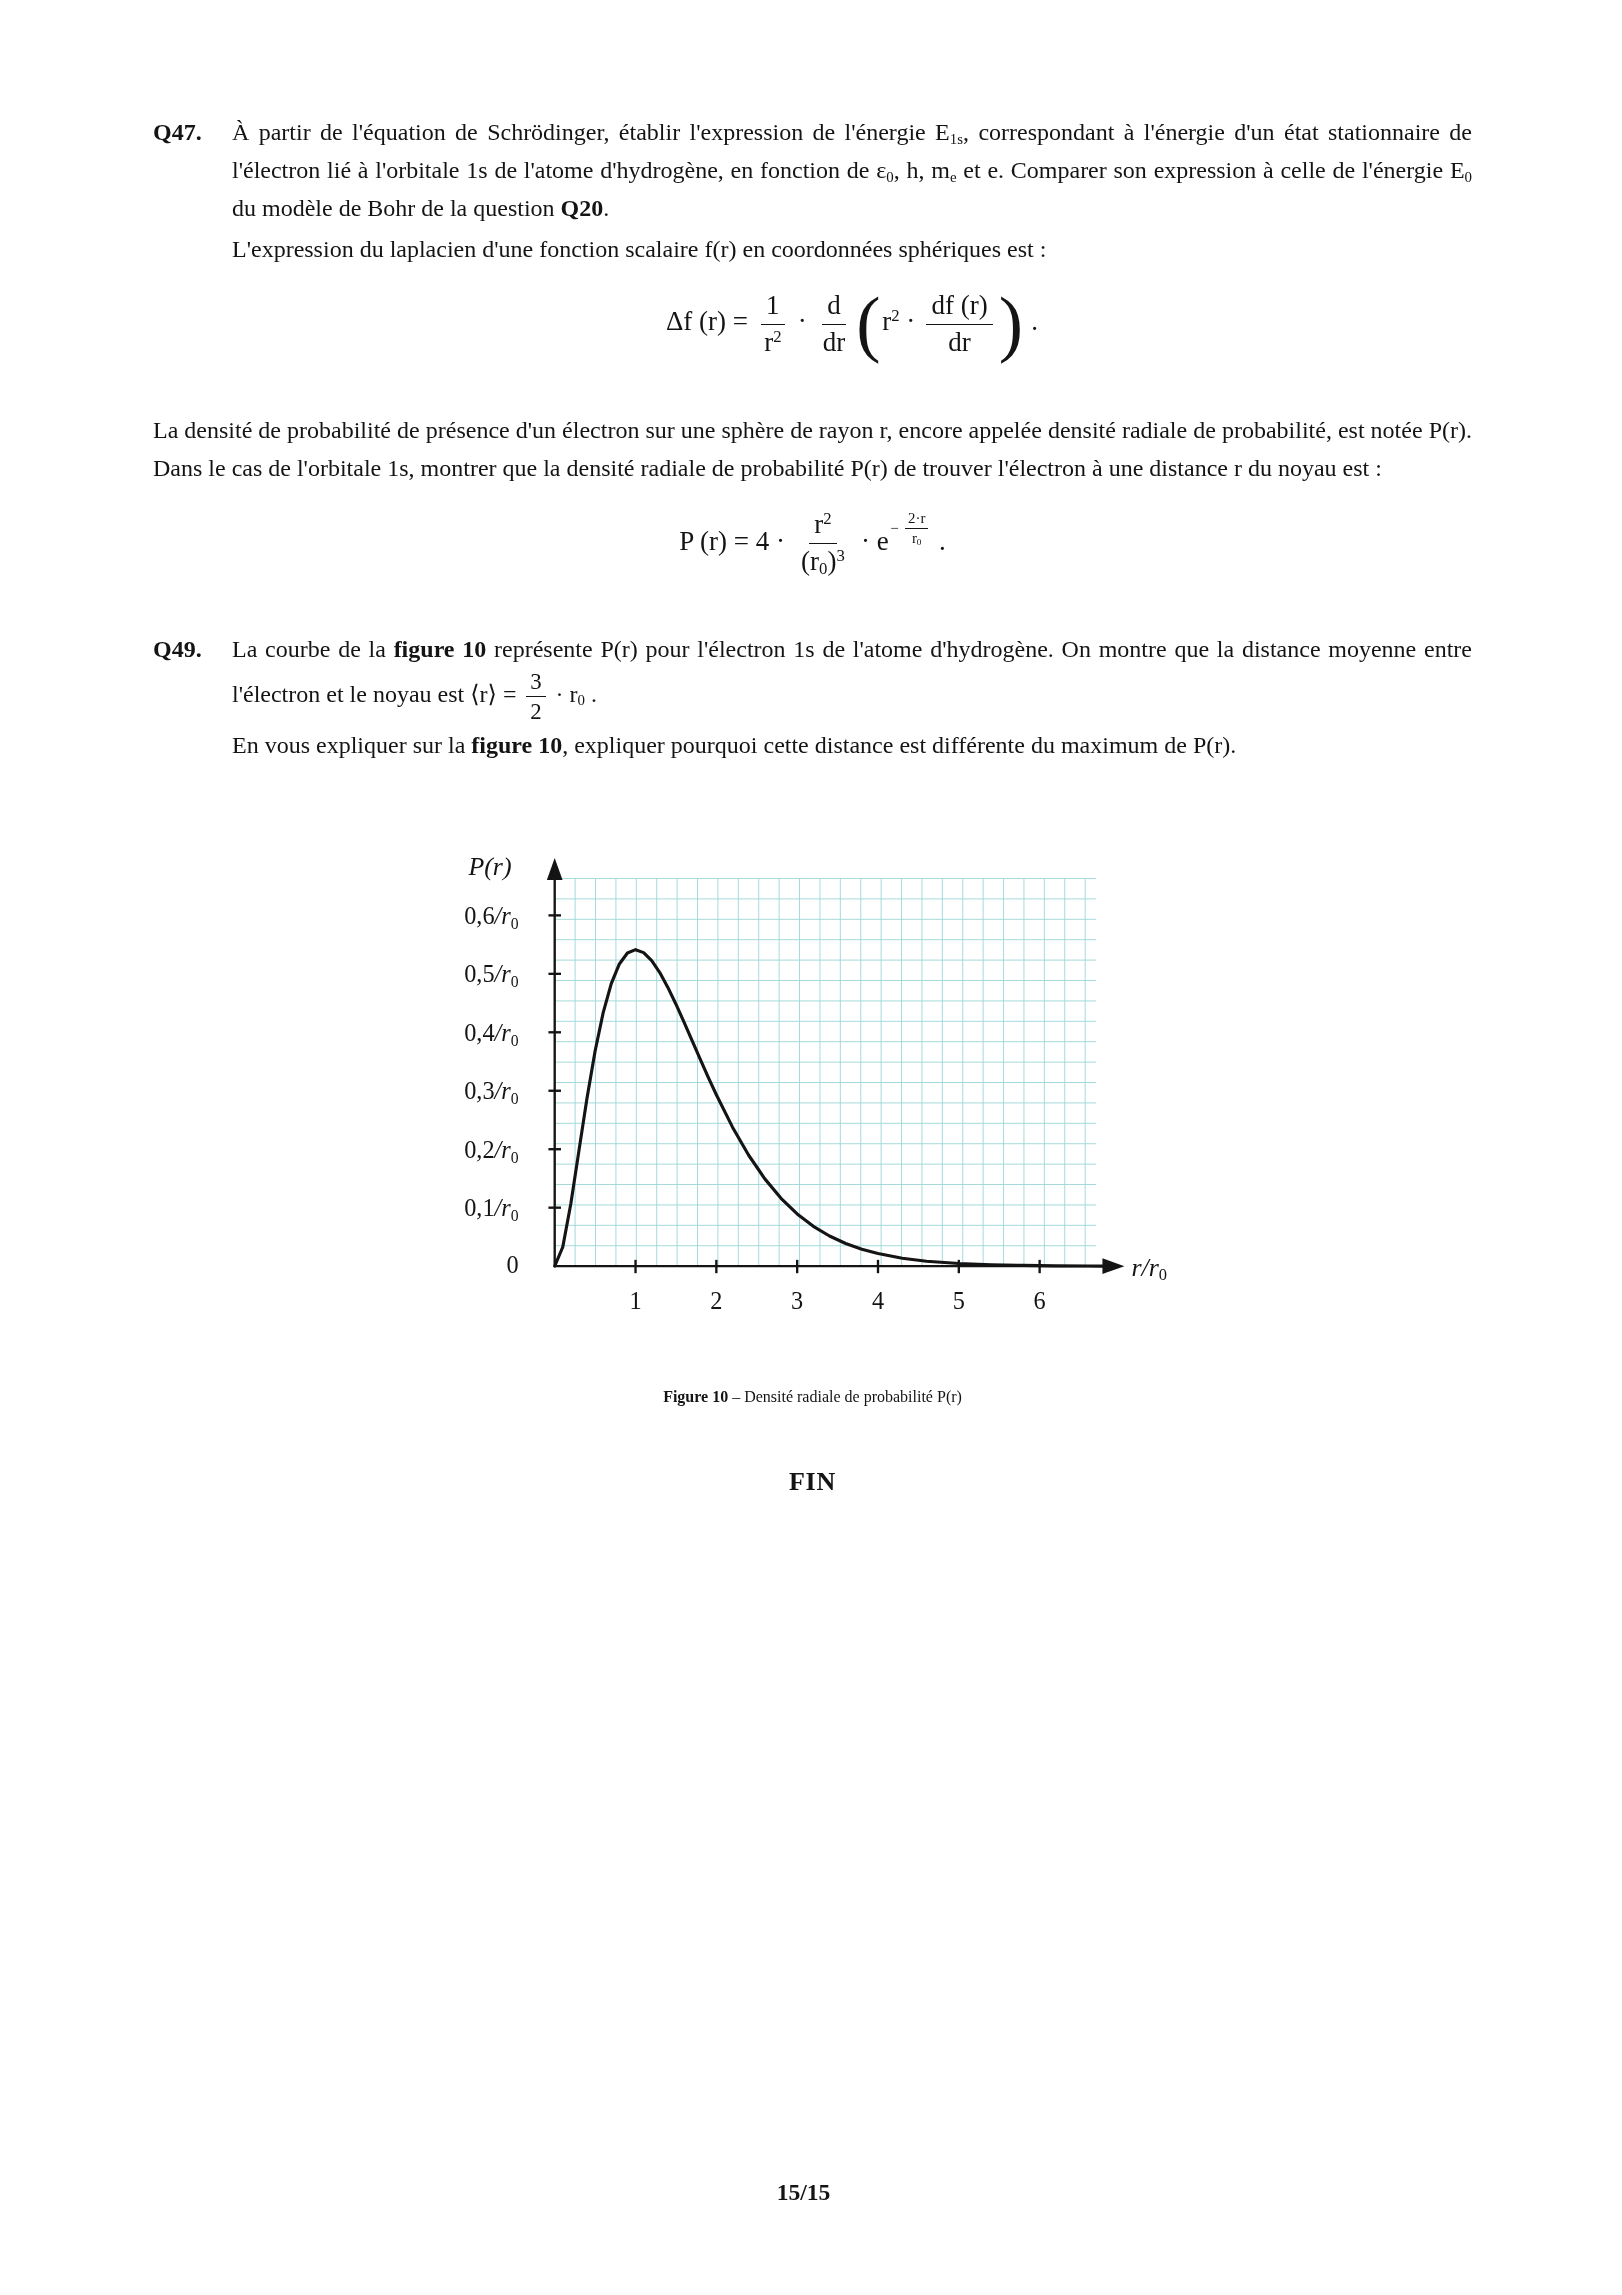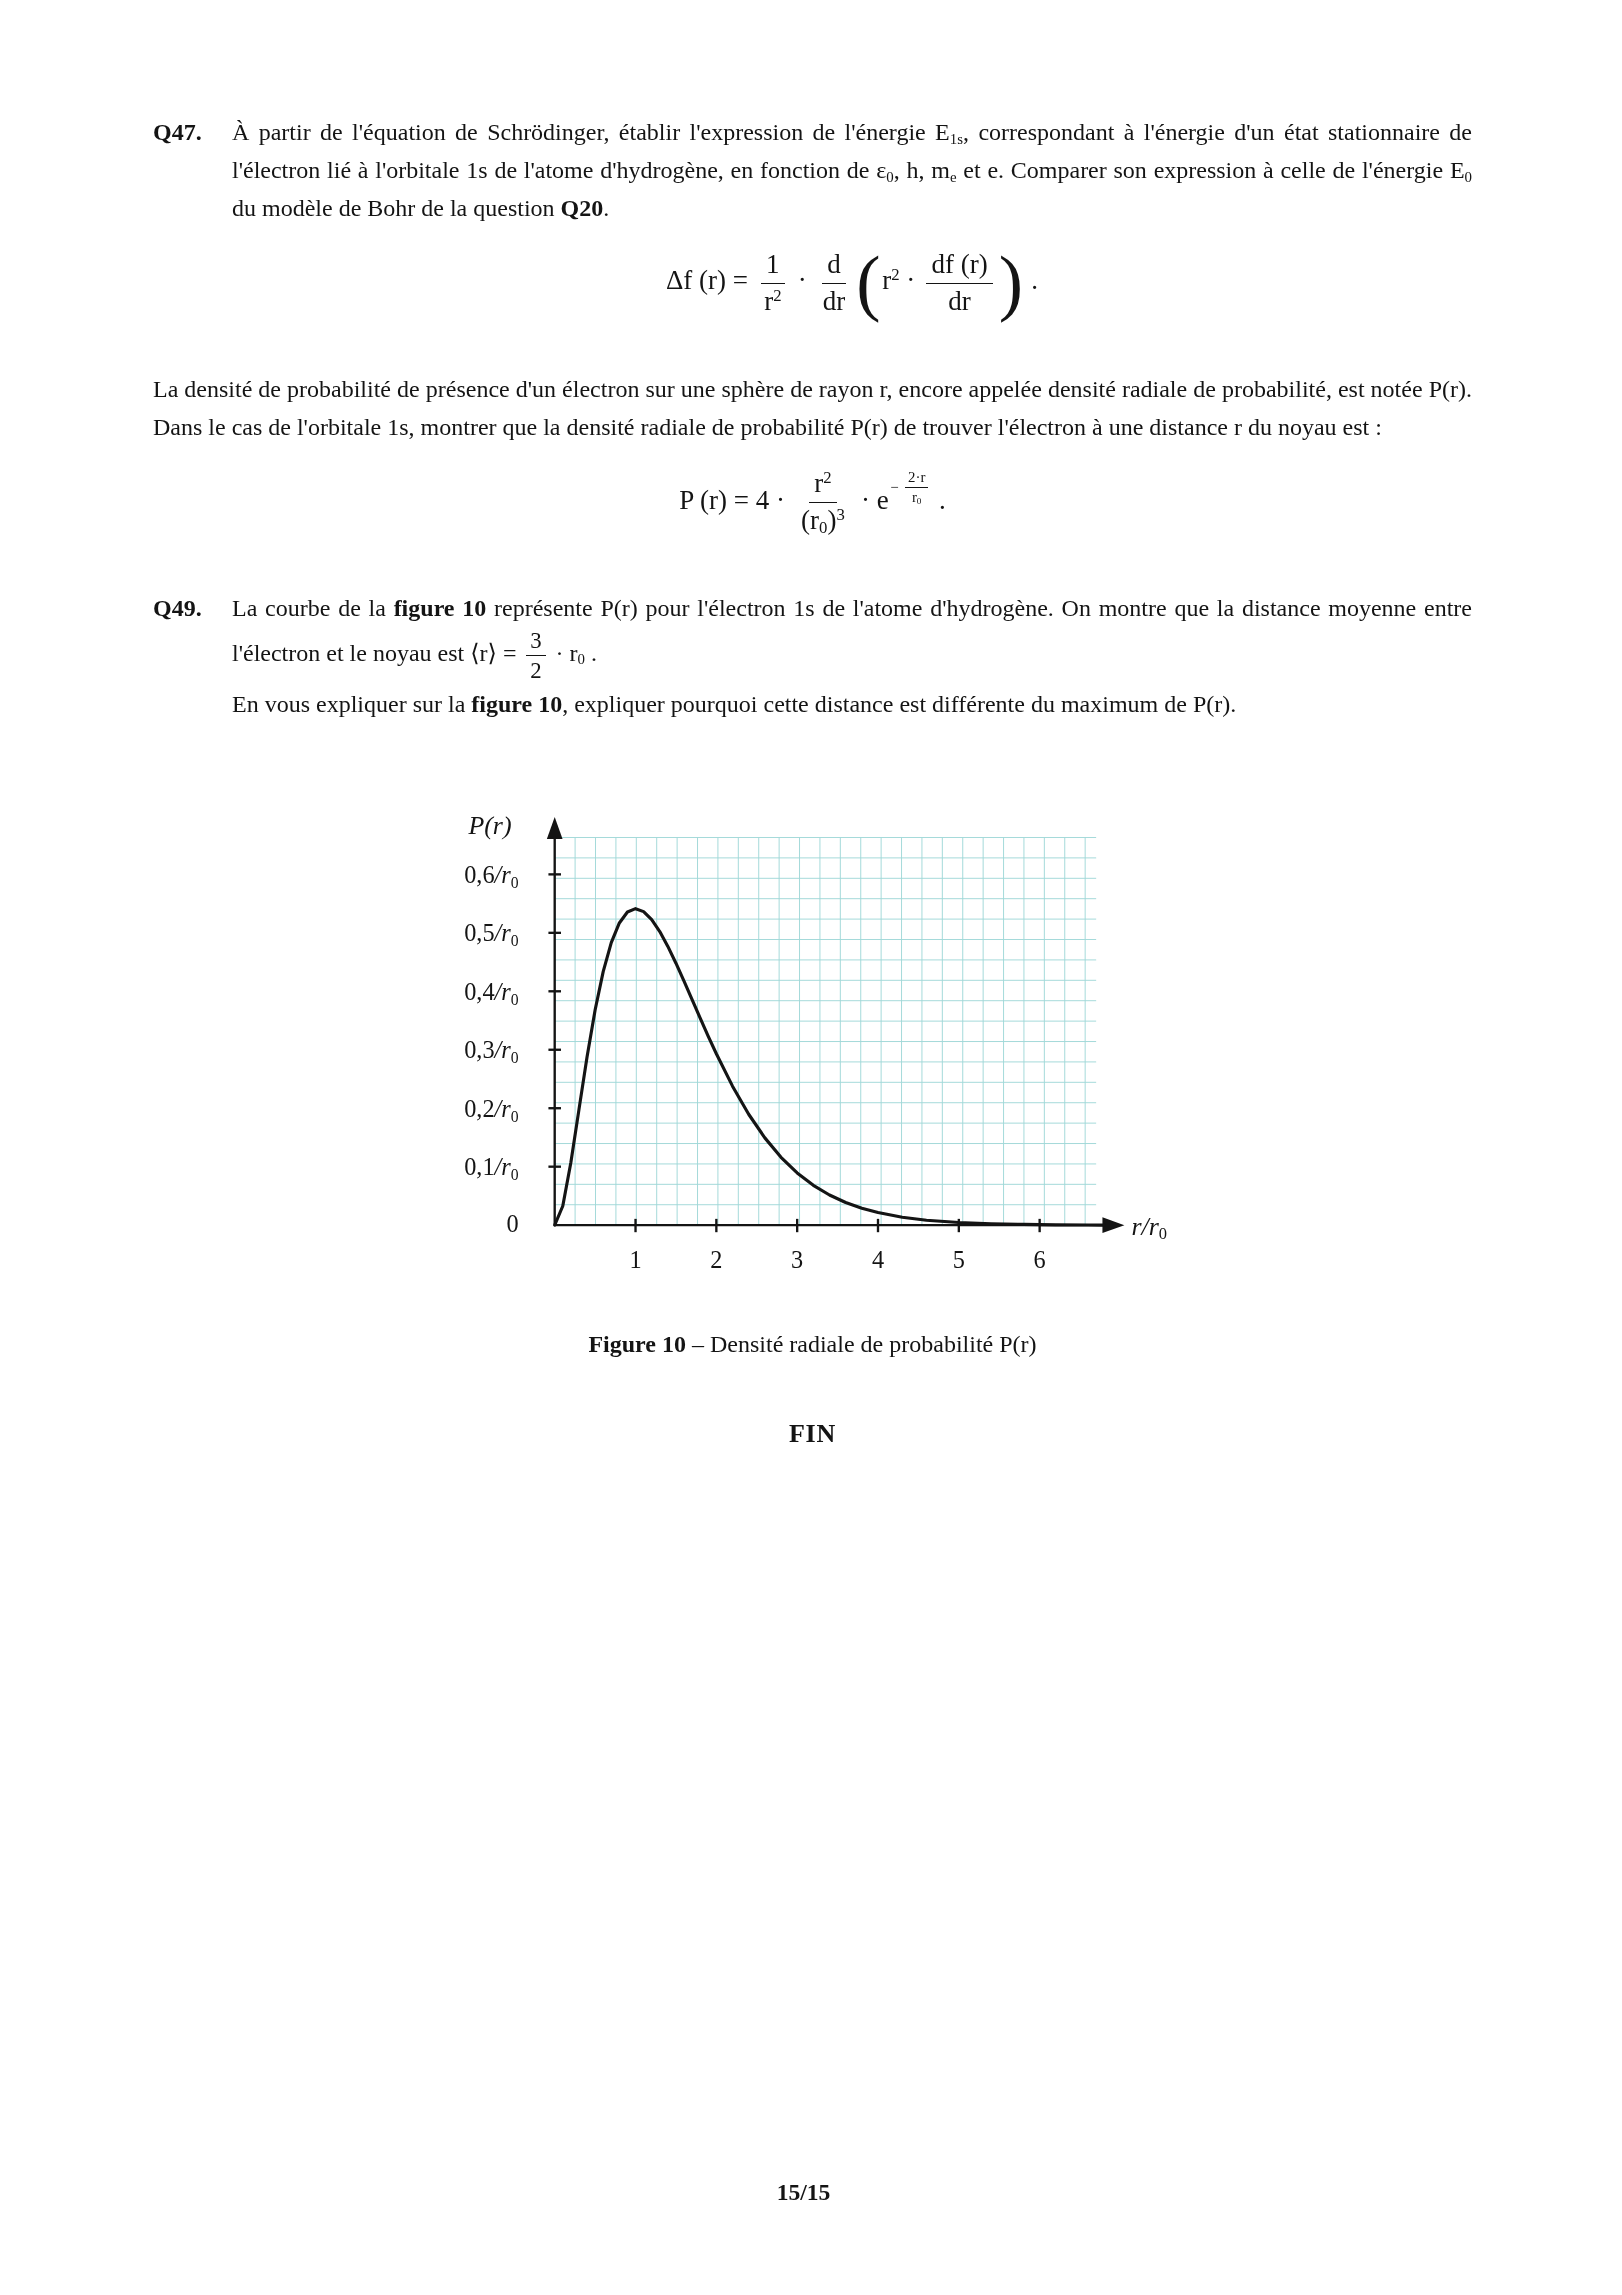--- a/index.html
+++ b/index.html
@@ -24,33 +24,34 @@
   .para .frac{font-size:0.95em;}
   .para .frac .num{padding:0 3.9px 1.6px 3.9px;}
   .para .frac .den{padding:1.6px 3.9px 0 3.9px;}
   .bigparen{display:inline-block;vertical-align:middle;font-size:2.7em;font-weight:300;line-height:0;transform:scaleY(1.02);margin:0 1.6px;}
   .expgrp{display:inline-flex;align-items:center;vertical-align:1.15em;font-size:0.55em;margin-left:1.6px;}
   .expgrp > span:first-child{margin-right:2.4px;}
   .expgrp .frac .num{border-bottom-width:1.2px;padding:0 3.1px 1.6px 3.1px;}
   .expgrp .frac .den{padding:1.6px 3.1px 0 3.1px;}
   .figure{margin:43px 0 0 284px;}
   .figure svg{display:block;}
-  .caption{text-align:center;font-size:24px;margin-top:47px;}
+  .caption{text-align:center;font-size:16px;margin-top:63px;}
   .fin{text-align:center;font-size:26px;font-weight:bold;margin-top:61px;letter-spacing:0.8px;}
   .pagenum{position:absolute;left:0;right:16px;bottom:89px;text-align:center;font-weight:bold;font-size:23.6px;}
 </style>
 </head>
 <body>
 
 <div class="content">
 
   <section class="qblock">
     <div class="qlabel">Q47.</div>
     <div class="qbody">
       <p class="para"><span>À partir de l'équation de </span><span class="it">Schrödinger</span><span>, établir l'expression de l'énergie </span><span class="it">E</span><span class="it sb">1s</span><span>, correspondant à l'énergie d'un état stationnaire de l'électron lié à l'orbitale 1</span><span class="it">s</span><span> de l'atome d'hydrogène, en fonction de </span><span class="it">ε</span><span class="sb">0</span><span>, </span><span class="it">h</span><span>, </span><span class="it">m</span><span class="it sb">e</span><span> et </span><span class="it">e</span><span>. Comparer son expression à celle de l'énergie </span><span class="it">E</span><span class="sb">0</span><span> du modèle de </span><span class="it">Bohr</span><span> de la question </span><span class="bd">Q20</span><span>.</span></p>
+      <p class="para"><span>L'expression du laplacien d'une fonction scalaire </span><span class="it">f</span><span>(</span><span class="it">r</span><span>)</span><span> en coordonnées sphériques est :</span></p>
       <div class="equation"><span>Δ</span><span class="it">f</span><span> (</span><span class="it">r</span><span>) = </span><span class="frac">
             <span class="num"><span>1</span></span>
             <span class="den"><span class="it">r</span><span class="sp">2</span></span>
           </span><span> · </span><span class="frac">
             <span class="num"><span class="it">d</span></span>
             <span class="den"><span class="it">dr</span></span>
           </span><span class="bigparen">(</span><span class="it">r</span><span class="sp">2</span><span> · </span><span class="frac">
             <span class="num"><span class="it">df</span><span> (</span><span class="it">r</span><span>)</span></span>
             <span class="den"><span class="it">dr</span></span>
           </span><span class="bigparen">)</span><span> .</span></div>

